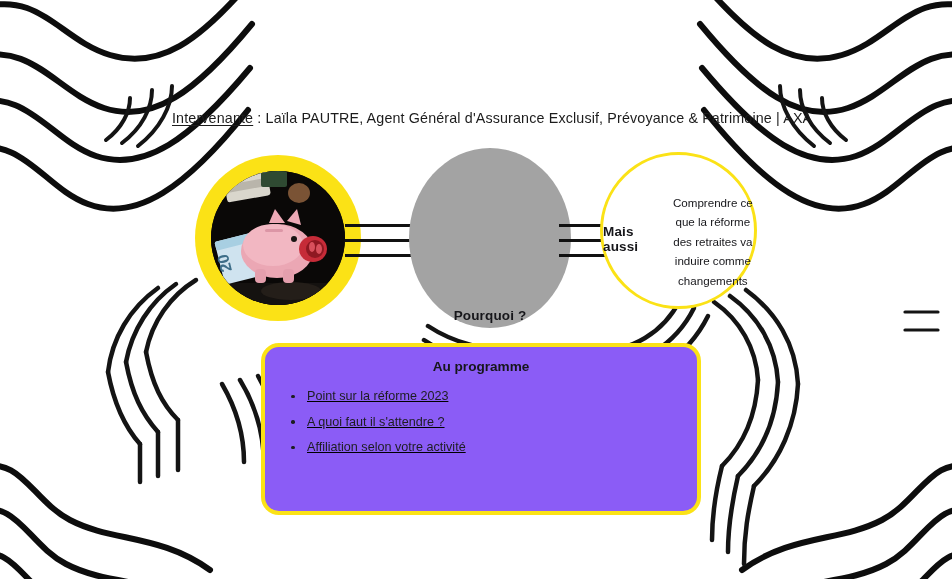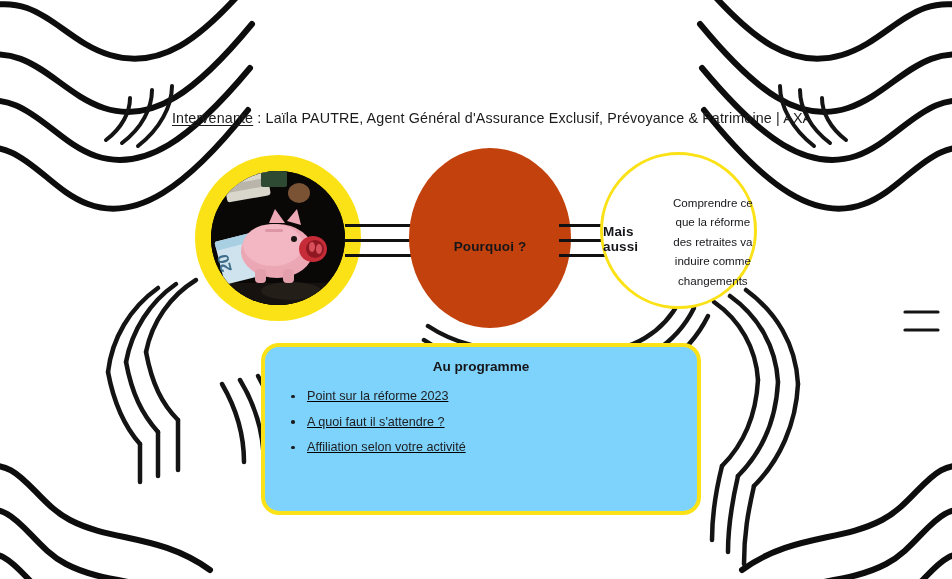--- a/index.html
+++ b/index.html
@@ -72,25 +72,25 @@
     background: #0b0908;
   }
 
   .circle-yellow {
     position: absolute;
     left: 409px;
     top: 148px;
     width: 162px;
     height: 180px;
     border-radius: 50%;
-    background: #c2410c;
+    background: #a3a3a3;
     display: flex;
     flex-direction: column;
     align-items: center;
-    justify-content: center;
+    justify-content: flex-end;
     box-sizing: border-box;
     padding-top: 22px;
   }
   .circle-outline {
     position: absolute;
     left: 600px;
     top: 152px;
     width: 157px;
     height: 157px;
     border-radius: 50%;
@@ -138,21 +138,21 @@
 
   
   .program-card {
     position: absolute;
     left: 261px;
     top: 343px;
     width: 440px;
     height: 172px;
     border: 4px solid #FBE216;
     border-radius: 18px;
-    background: #7dd3fc;
+    background: #8b5cf6;
     box-sizing: border-box;
     padding: 12px 22px 10px 22px;
   }
   .program-title {
     text-align: center;
     font-size: 13.6px;
     font-weight: bold;
     color: #16161a;
     margin-bottom: 10px;
   }

